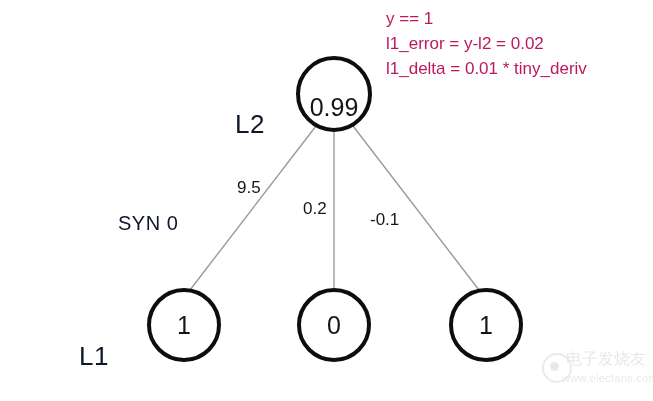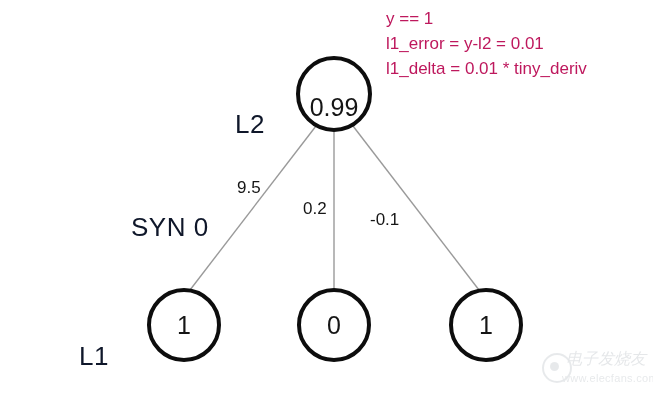--- a/index.html
+++ b/index.html
@@ -69,21 +69,21 @@
   .layer-label {
     position: absolute;
     font-size: 26px;
     color: #0f172a;
     letter-spacing: 0.5px;
     white-space: nowrap;
     margin-top: 34px;
   }
   .label-l2 { left: 235px; top: 75px; }
   .label-l1 { left: 79px; top: 307px; }
-  .label-syn { left: 131px; top: 178px; font-size: 26px; }
+  .label-syn { left: 118px; top: 178px; font-size: 20px; }
   .weight {
     position: absolute;
     font-size: 17px;
     color: #161616;
     white-space: nowrap;
   }
   .w0 { left: 237px; top: 178px; }
   .w1 { left: 303px; top: 199px; text-align: center; }
   .w2 { left: 370px; top: 210px; }
   #annotation {
@@ -124,21 +124,20 @@
     height: 9px;
     background: #b3bac0;
     border-radius: 50%;
   }
   .wm-cn {
     position: absolute;
     left: 26px;
     top: 8px;
     font-size: 16px;
     font-family: "DejaVu Sans", sans-serif;
-    font-style: italic;
     color: #aab1b8;
     letter-spacing: 0px;
     white-space: nowrap;
   }
   .wm-url {
     position: absolute;
     left: 22px;
     top: 31px;
     font-size: 11px;
     color: #b0b7bd;
@@ -178,21 +177,21 @@
   <div class="node node-l1-2">
     <span class="node-value">1</span>
   </div>
 
   <div class="weight w0">9.5</div>
   <div class="weight w1">0.2</div>
   <div class="weight w2">-0.1</div>
 
   <div id="annotation">
     <div>y == 1</div>
-    <div>l1_error = y-l2 = 0.01</div>
+    <div>l1_error = y-l2 = 0.02</div>
     <div>l1_delta = 0.01 * tiny_deriv</div>
   </div>
 
   <div id="watermark">
     <div class="wm-logo"></div>
     <div class="wm-cn">电子发烧友</div>
     <div class="wm-url">www.elecfans.com</div>
   </div>
 
 </div>

